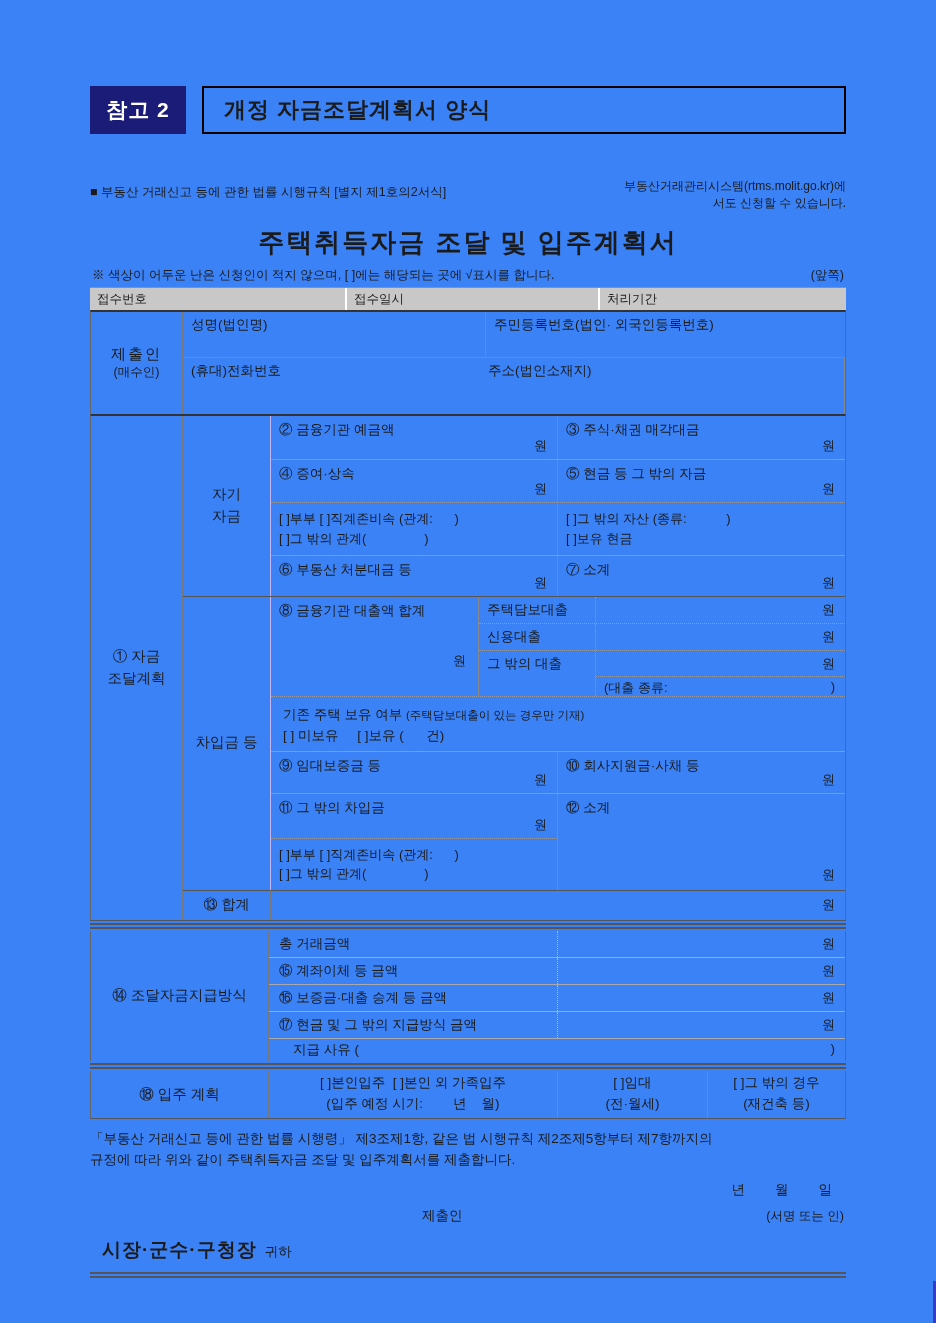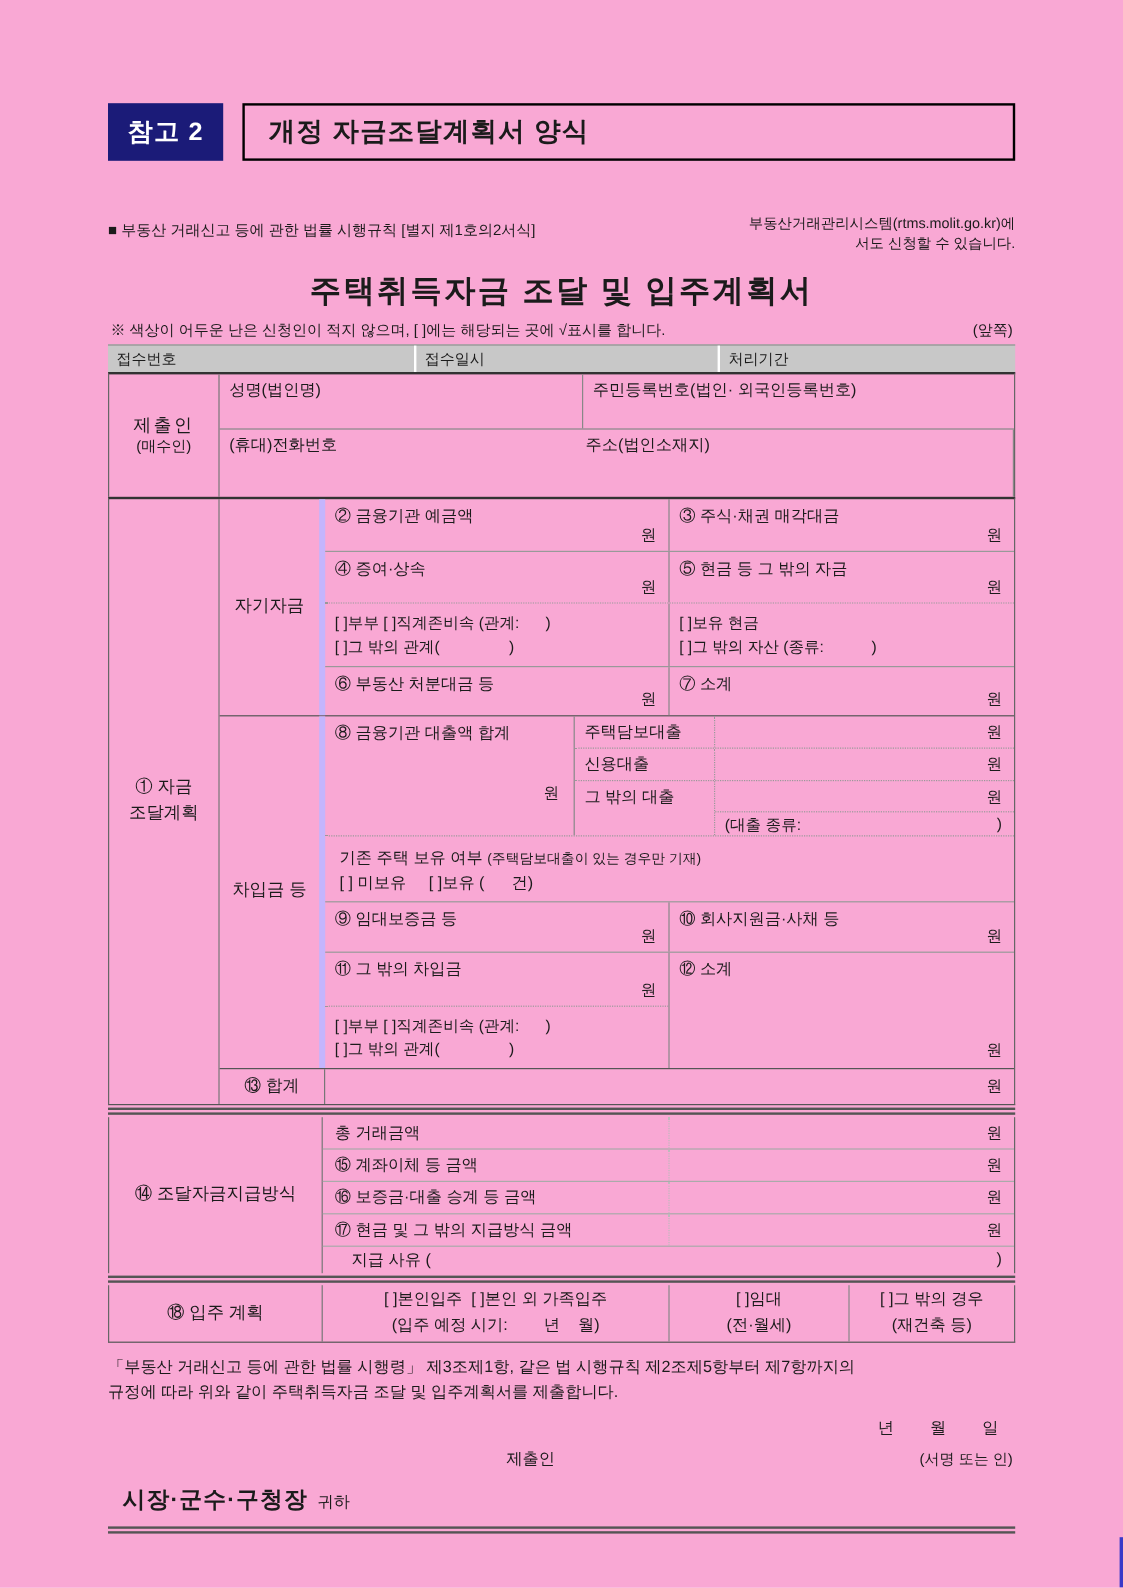--- a/index.html
+++ b/index.html
@@ -1,17 +1,17 @@
 <!DOCTYPE html>
 <html><head>
 <meta charset="utf-8">
 <style>
   * { margin:0; padding:0; box-sizing:border-box; }
   body { background:#ffffff; font-family:"Liberation Sans", sans-serif; color:#1b1b1b; }
-  .page { position:relative; width:936px; height:1323px; background:#f9a8d4; overflow:hidden; }
+  .page { position:relative; width:936px; height:1323px; background:#3b82f6; overflow:hidden; }
   .content { position:absolute; left:90px; top:86px; width:756px; }
   [data-bind] { white-space:pre-wrap; }
 
   
   .hdr-row { display:flex; align-items:stretch; gap:16px; height:48px; }
   .badge { width:96px; background:#1b1b78; color:#fff; font-size:21px; font-weight:bold;
            display:flex; align-items:center; justify-content:center; letter-spacing:1px; }
   .title-box { flex:1; border:2px solid #000; display:flex; align-items:center;
                padding-left:20px; font-size:22px; font-weight:bold; letter-spacing:1px; }
 
@@ -44,21 +44,21 @@
   .cell { padding:4px 8px; font-size:13.5px; }
   .c-name { width:303px; border-right:1px solid #888; }
   .c-addr { width:365px; border-right:1px solid #888; }
   .c-grow { flex:1; }
 
   
   .funding { display:flex; border-top:2px solid #333; border-bottom:1px solid #555; }
   .colA .vlbl { font-size:14.5px; line-height:1.5; text-align:center; }
   .f-rest { flex:1; display:flex; flex-direction:column; }
   .f-group { display:flex; border-bottom:1px solid #555; }
-  .colB { width:88px; border-right:5px solid #c4b5fd; display:flex; flex-direction:row;
+  .colB { width:88px; border-right:1px solid #c4b5fd; display:flex; flex-direction:column;
           align-items:center; justify-content:center; font-size:14.5px; line-height:1.5; }
   .f-cells { flex:1; display:flex; flex-direction:column; }
   .fr { display:flex; }
   .fcell { position:relative; padding:5px 8px; font-size:13.5px; }
   .fcell .won { position:absolute; right:10px; bottom:4px; font-size:13px; }
   .half-l { width:287px; border-right:1px solid #888; }
   .half-r { flex:1; }
   .bb  { border-bottom:1px solid #999; }
   .bbd { border-bottom:1px dotted #999; }
   .two-line { display:flex; flex-direction:column; justify-content:center; line-height:1.5; font-size:13px; }
@@ -210,22 +210,22 @@
                 <span data-bind="funding.cash_other">⑤ 현금 등 그 밖의 자금</span>
                 <span class="won" data-bind="won">원</span>
               </div>
             </div>
             <div class="fr bb" style="height:53px;">
               <div class="fcell half-l two-line">
                 <span data-bind="funding.gift_rel_line1">[ ]부부 [ ]직계존비속 (관계:      )</span>
                 <span data-bind="funding.gift_rel_line2">[ ]그 밖의 관계(                )</span>
               </div>
               <div class="fcell half-r two-line">
+                <span data-bind="funding.hold_asset">[ ]그 밖의 자산 (종류:           )</span>
                 <span data-bind="funding.hold_cash">[ ]보유 현금</span>
-                <span data-bind="funding.hold_asset">[ ]그 밖의 자산 (종류:           )</span>
               </div>
             </div>
             <div class="fr" style="height:40px;">
               <div class="fcell half-l">
                 <span data-bind="funding.re_sale">⑥ 부동산 처분대금 등</span>
                 <span class="won" data-bind="won">원</span>
               </div>
               <div class="fcell half-r">
                 <span data-bind="funding.subtotal_self">⑦ 소계</span>
                 <span class="won" data-bind="won">원</span>

